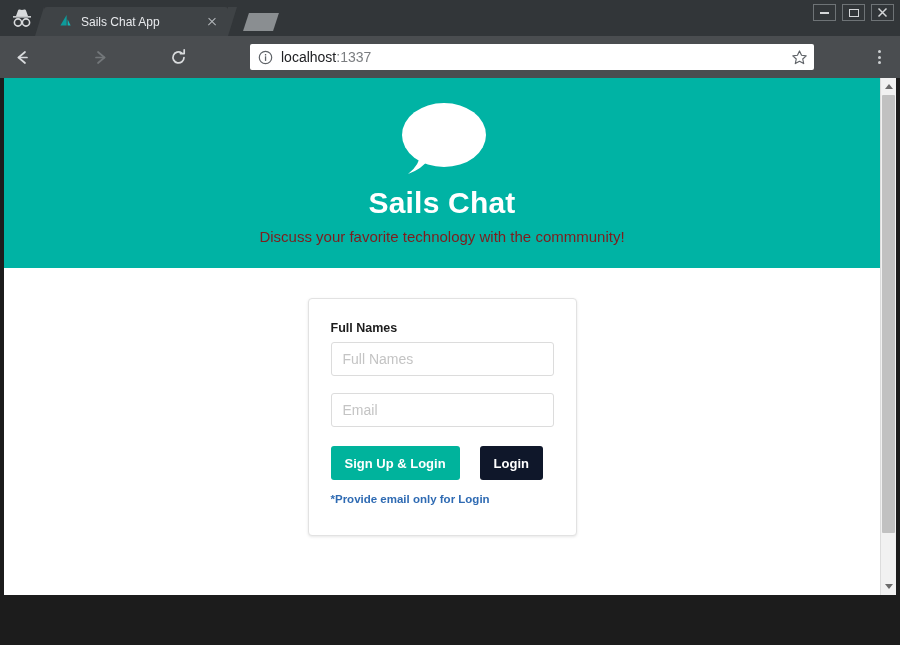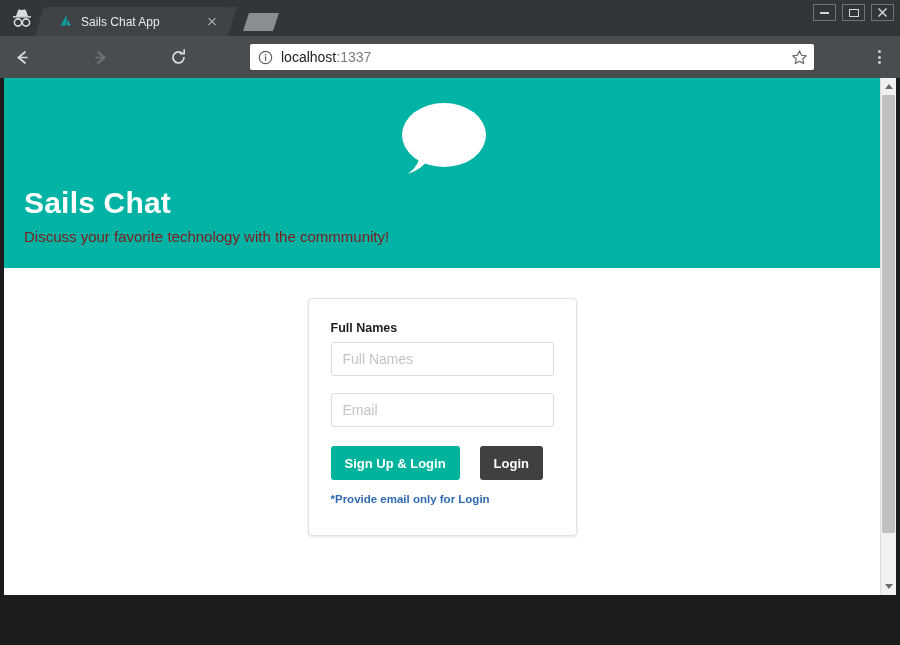--- a/index.html
+++ b/index.html
@@ -206,20 +206,21 @@
     flex: 1 1 auto;
     background: #fff;
     position: relative;
     overflow: hidden;
   }
 
   
   .hero {
     background: #00b3a4;
     padding: 20px 20px 22px;
+    text-align: center;
     height: 190px;
   }
   .bubble-wrap {
     height: 86px;
     display: flex;
     align-items: center;
     justify-content: center;
     margin-bottom: 2px;
   }
   .hero-title {
@@ -289,21 +290,21 @@
     color: #fff;
     font-size: 13px;
     font-weight: bold;
     font-family: "Liberation Sans", sans-serif;
     padding: 0 14px;
     height: 34px;
     cursor: pointer;
     white-space: nowrap;
   }
   .btn-primary { background: #00b39c; }
-  .btn-secondary { background: #404040; }
+  .btn-secondary { background: #0f172a; }
 
   .hint { font-size: 11.5px; color: #2f6bb3; font-weight: bold; }
 
   
   .scrollbar {
     width: 16px;
     flex: 0 0 16px;
     background: #f1f1f1;
     border-left: 1px solid #dcdcdc;
     display: flex;

